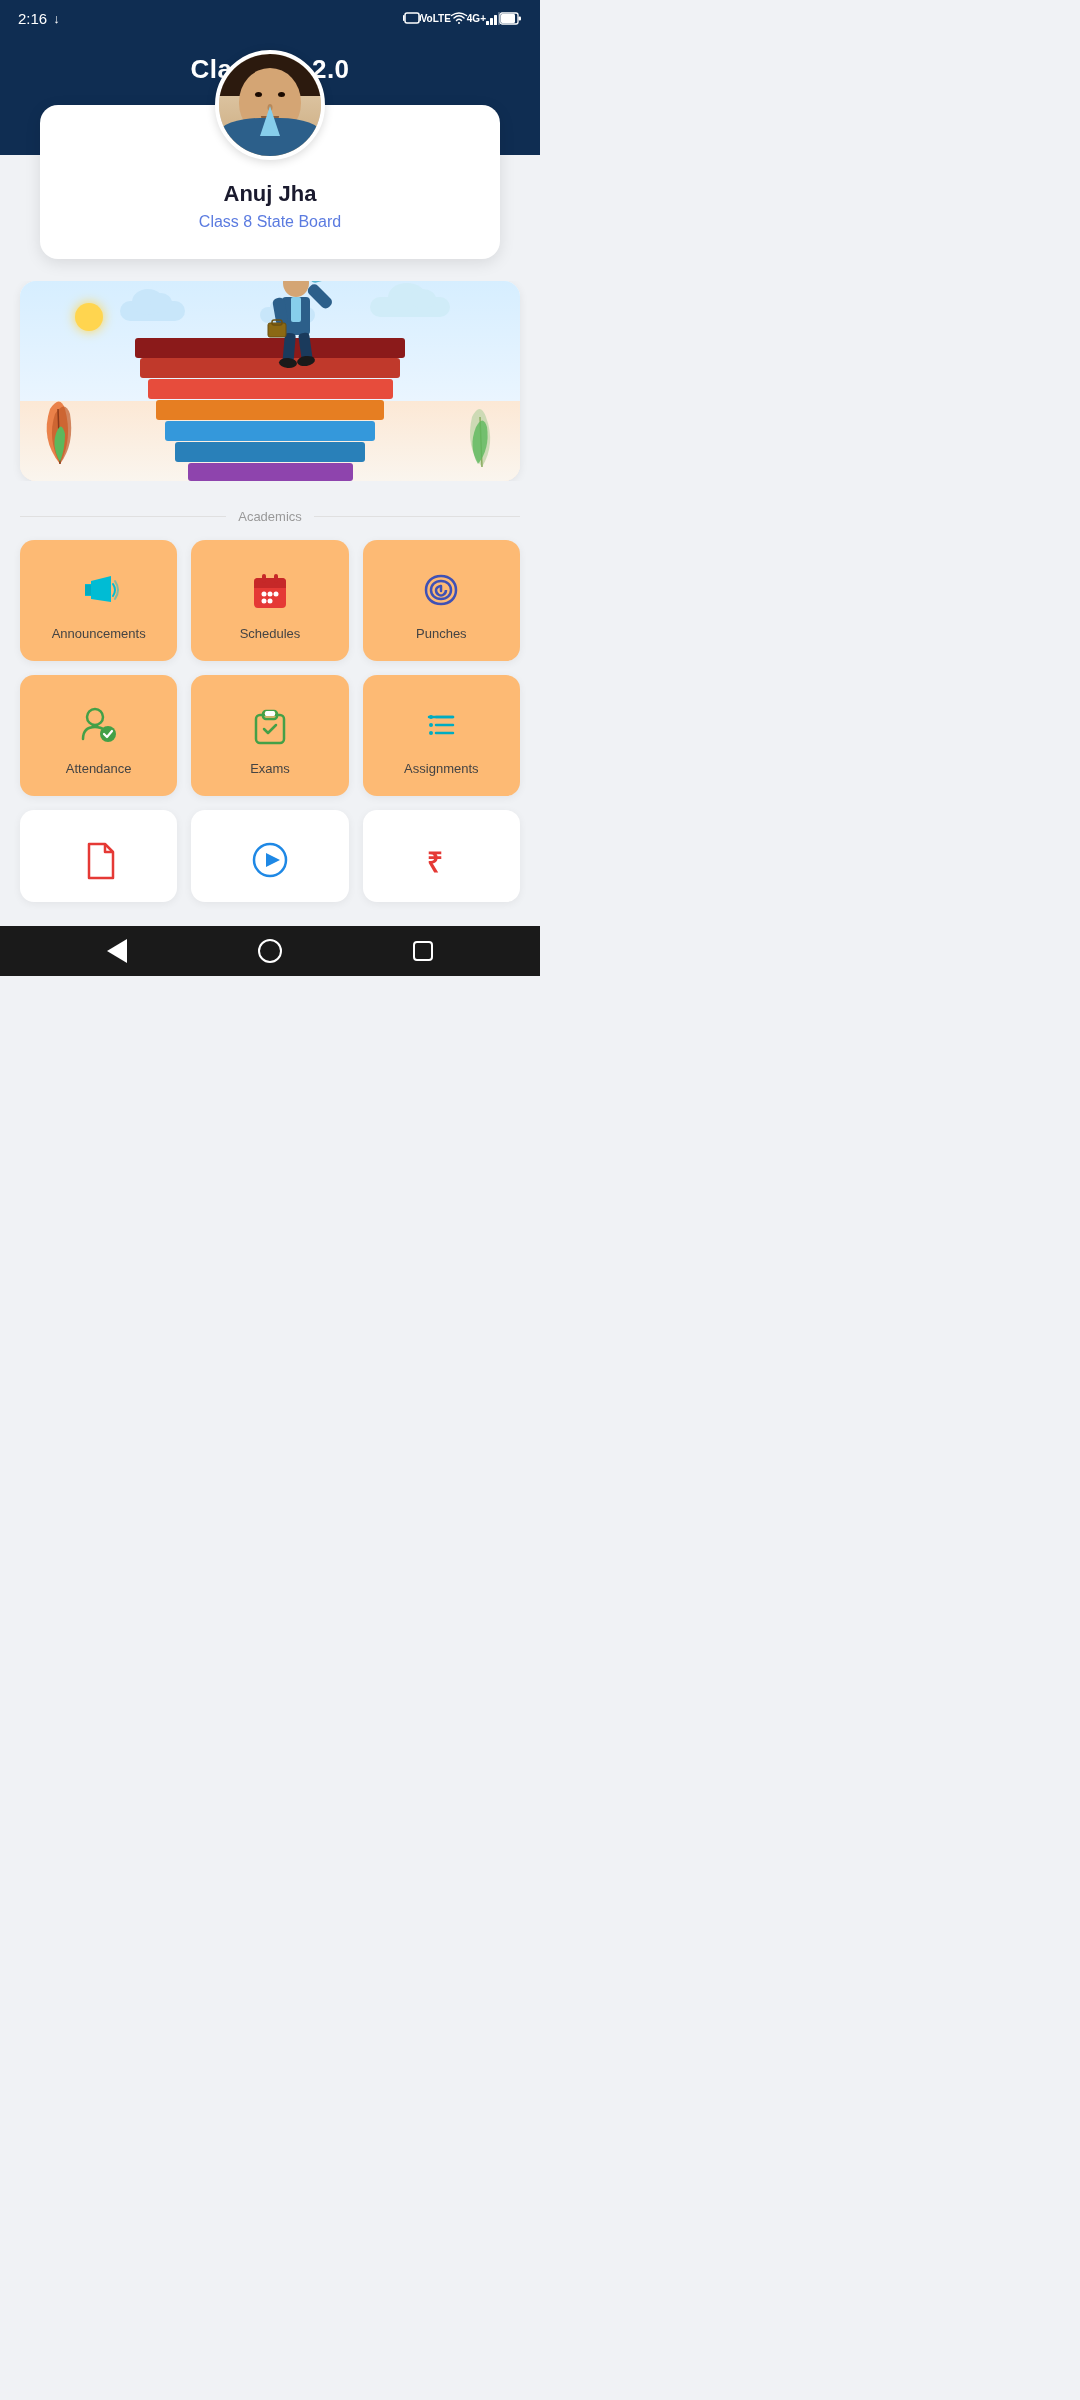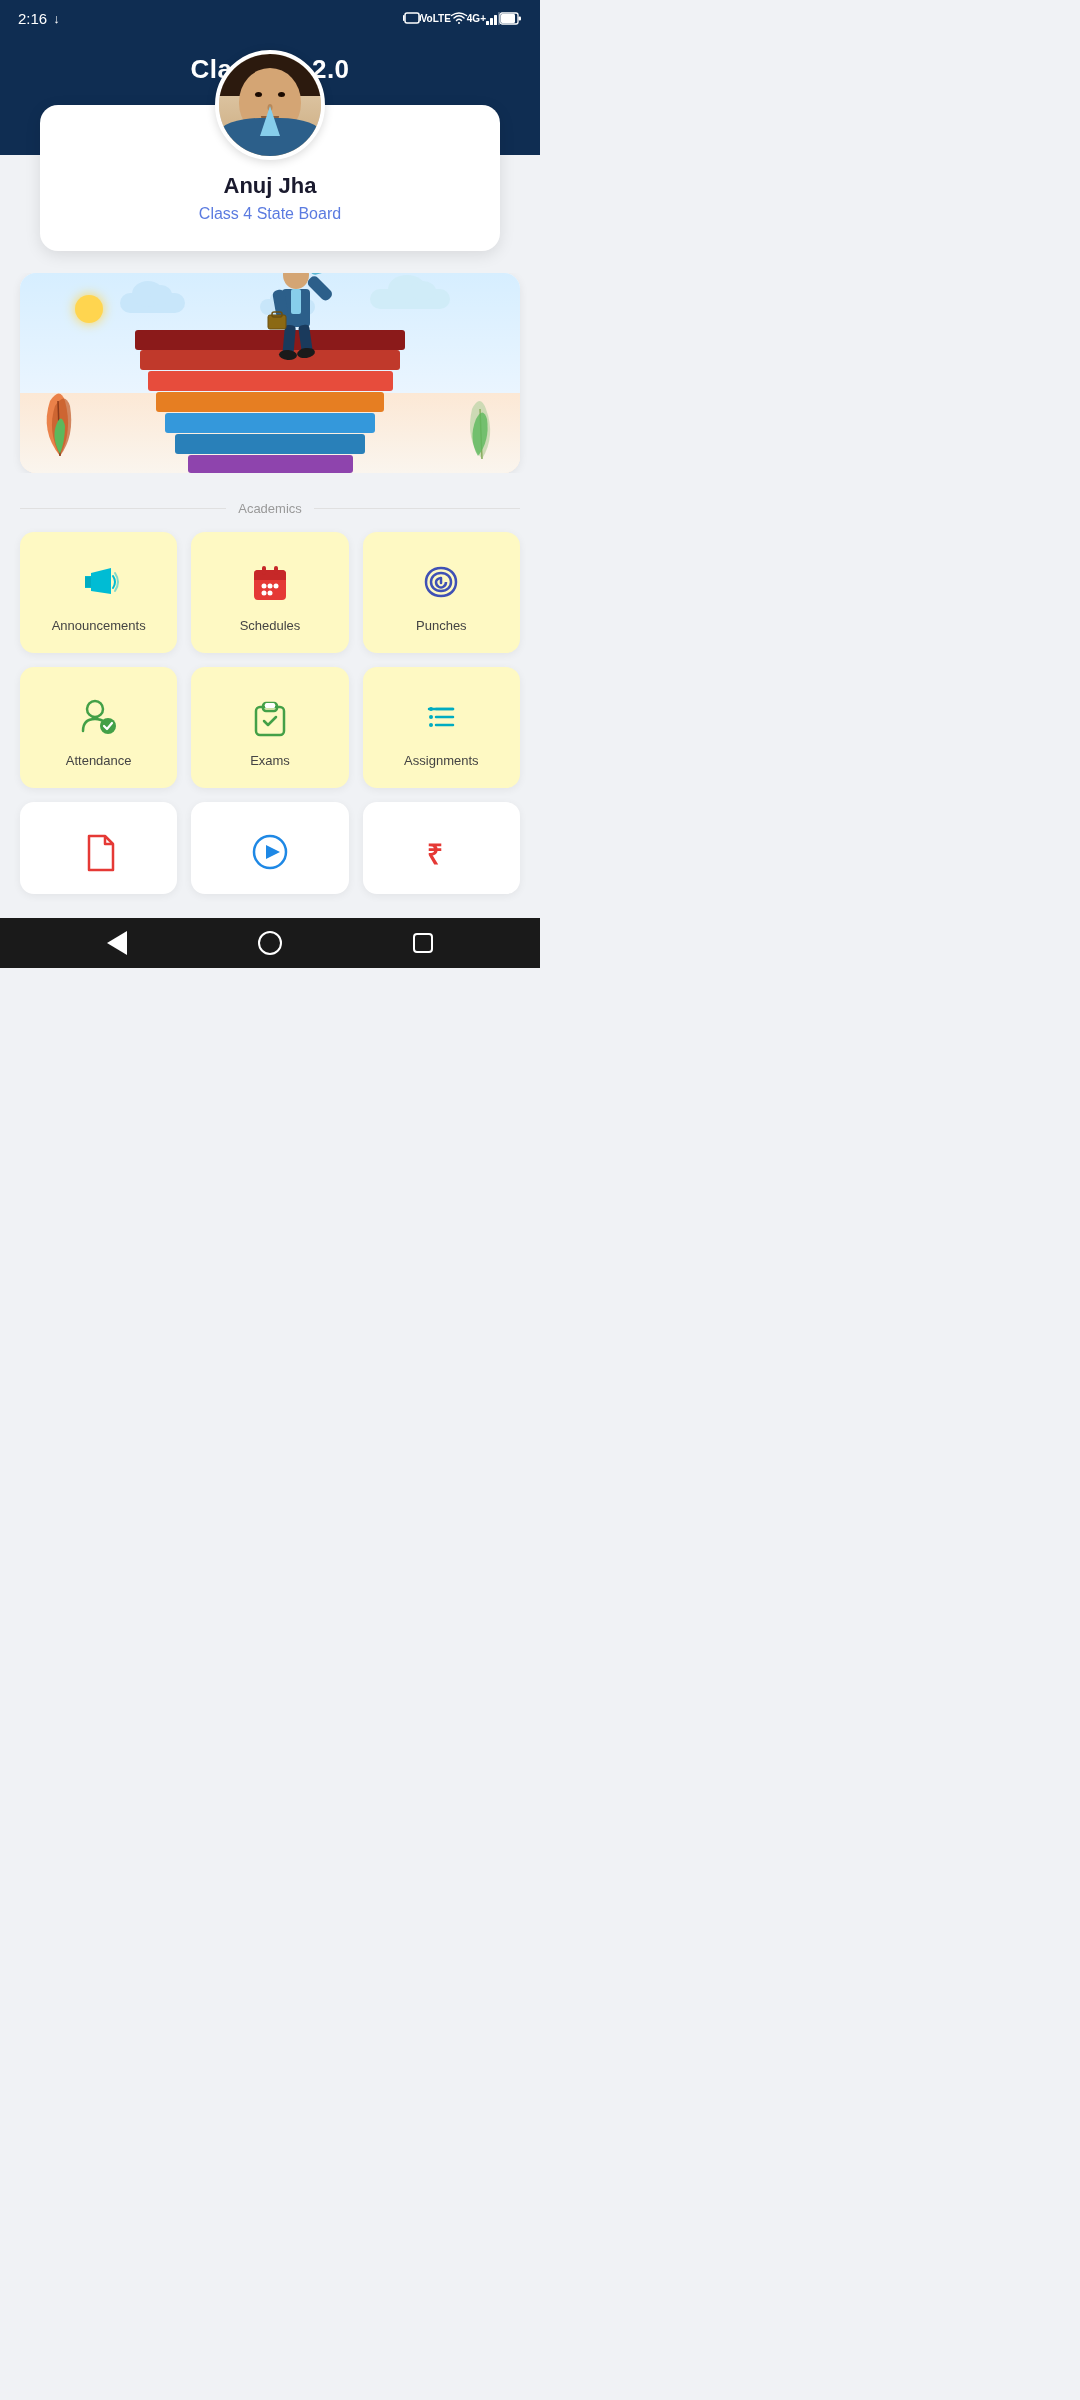--- a/index.html
+++ b/index.html
@@ -73,21 +73,21 @@
       border: 4px solid white;
       overflow: hidden;
       background: #ccc;
       box-shadow: 0 2px 10px rgba(0,0,0,0.15);
     }
 
     .profile-name {
       font-size: 22px;
       font-weight: 700;
       color: #1a1a2e;
-      margin-top: 8px;
+      margin-top: 16px;
     }
     .profile-class {
       font-size: 16px;
       color: #5b7be0;
       margin-top: 6px;
     }
 
     
     .banner-section {
       margin: 22px 0 0 0;
@@ -131,21 +131,21 @@
     }
 
     
     .grid-menu {
       display: grid;
       grid-template-columns: 1fr 1fr 1fr;
       gap: 14px;
       padding: 0 20px;
     }
     .menu-item {
-      background: #fef9c3;
+      background: #fdba74;
       border-radius: 14px;
       padding: 28px 10px 20px;
       display: flex;
       flex-direction: column;
       align-items: center;
       gap: 14px;
       box-shadow: 0 2px 8px rgba(0,0,0,0.06);
       cursor: pointer;
       min-height: 110px;
     }
@@ -287,21 +287,21 @@
         <div style="position:absolute;top:62px;left:50%;transform:translateX(-50%);width:18px;height:4px;background:#8b5e3c;border-radius:0 0 10px 10px;border-top:1px solid #8b5e3c;"></div>
 
         <div style="position:absolute;top:65px;left:50%;transform:translateX(-50%);width:42px;height:12px;background:#2c1a0e;border-radius:0 0 12px 12px;opacity:0.6;"></div>
 
         <div style="position:absolute;bottom:0;left:0;right:0;height:38px;background:#2c5f8a;border-radius:40% 40% 0 0;"></div>
 
         <div style="position:absolute;bottom:20px;left:50%;transform:translateX(-50%);width:20px;height:30px;background:#87ceeb;clip-path:polygon(50% 0%, 0% 100%, 100% 100%);"></div>
       </div>
     </div>
     <div class="profile-name">Anuj Jha</div>
-    <div class="profile-class">Class 4 State Board</div>
+    <div class="profile-class">Class 8 State Board</div>
   </div>
 </div>
 
 <div class="banner-section" style="margin-top: 22px;">
   <div class="banner-card">
     <div class="banner-illustration">
 
       <div style="position:absolute;top:0;left:0;right:0;bottom:40%;background:linear-gradient(180deg,#d6eeff 0%,#eaf5ff 100%);"></div>
 
       <div style="position:absolute;bottom:0;left:0;right:0;height:40%;background:linear-gradient(180deg,#fce8d5 0%,#faf5ee 100%);"></div>

